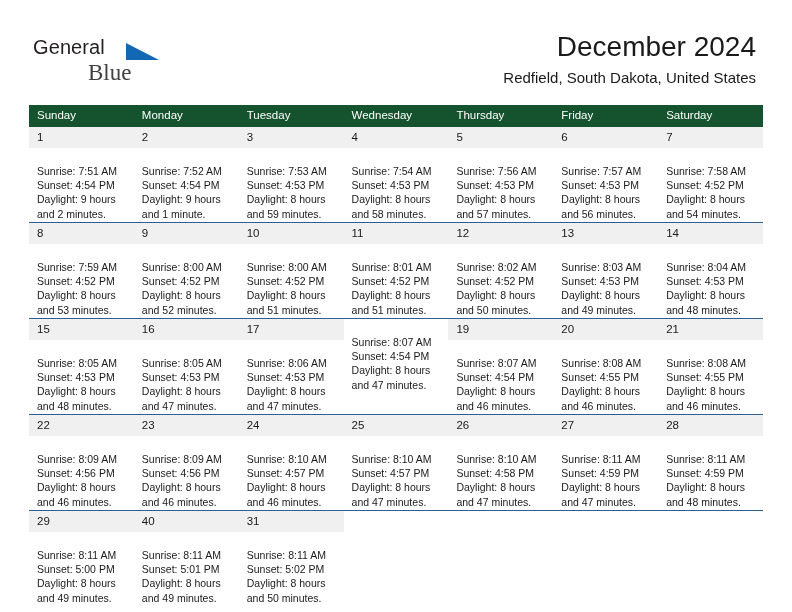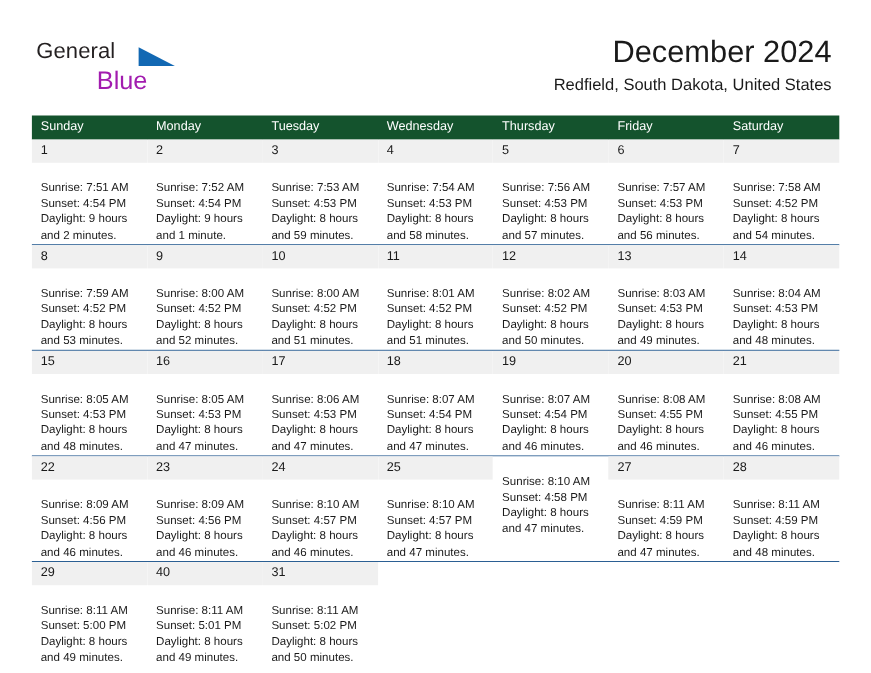--- a/index.html
+++ b/index.html
@@ -52,22 +52,22 @@
     width: 0;
     height: 0;
     border-left: 33px solid #1268b3;
     border-top: 17px solid transparent;
   }
   .logo-blue {
     position: absolute;
     left: 55px;
     top: 24px;
     font-size: 23px;
-    color: #a21caf;
-    font-family: Liberation Sans, sans-serif;
+    color: #404040;
+    font-family: Liberation Serif, serif;
   }
   .title-wrap {
     position: absolute;
     right: 36px;
     top: 30px;
     text-align: right;
     margin-left: 11px;
   }
   .cal-title {
     font-size: 28px;
@@ -331,21 +331,20 @@
           <div class="day">
             <div class="day-num">17</div>
             <div class="day-info">
               <div>Sunrise: 8:06 AM</div>
               <div>Sunset: 4:53 PM</div>
               <div>Daylight: 8 hours</div>
               <div>and 47 minutes.</div>
             </div>
           </div>
           <div class="day">
-            <div class="day-num">18</div>
             <div class="day-info">
               <div>Sunrise: 8:07 AM</div>
               <div>Sunset: 4:54 PM</div>
               <div>Daylight: 8 hours</div>
               <div>and 47 minutes.</div>
             </div>
           </div>
           <div class="day">
             <div class="day-num">19</div>
             <div class="day-info">
@@ -406,20 +405,21 @@
           <div class="day">
             <div class="day-num">25</div>
             <div class="day-info">
               <div>Sunrise: 8:10 AM</div>
               <div>Sunset: 4:57 PM</div>
               <div>Daylight: 8 hours</div>
               <div>and 47 minutes.</div>
             </div>
           </div>
           <div class="day">
+            <div class="day-num">26</div>
             <div class="day-info">
               <div>Sunrise: 8:10 AM</div>
               <div>Sunset: 4:58 PM</div>
               <div>Daylight: 8 hours</div>
               <div>and 47 minutes.</div>
             </div>
           </div>
           <div class="day">
             <div class="day-num">27</div>
             <div class="day-info">

